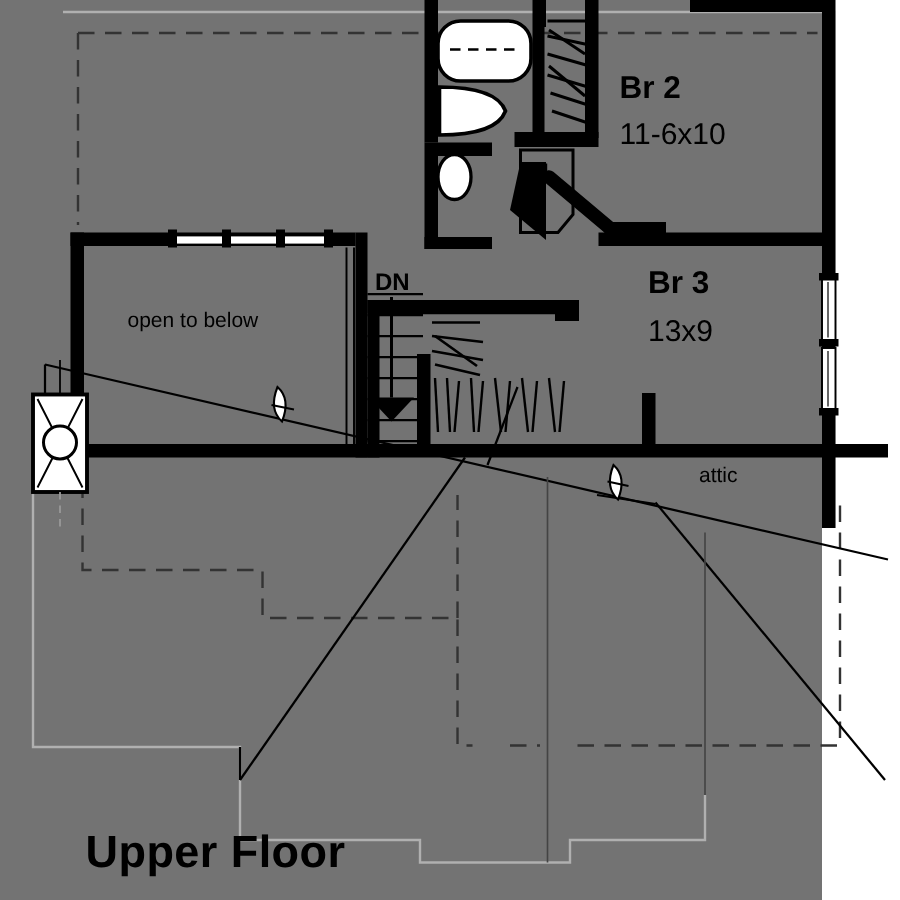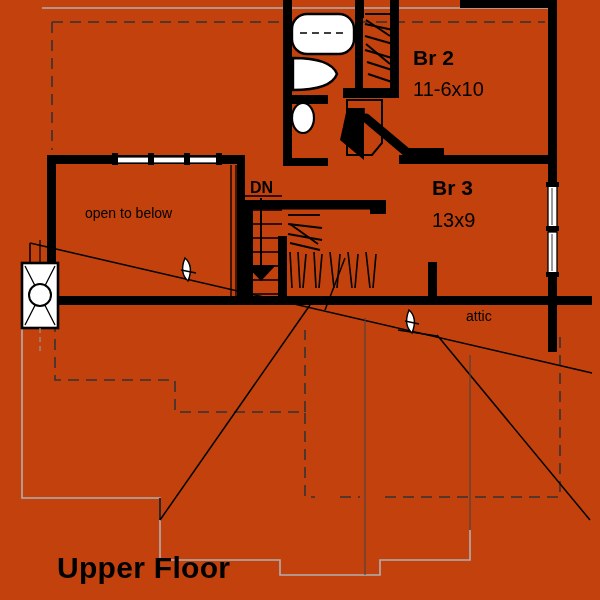--- a/index.html
+++ b/index.html
@@ -1,18 +1,18 @@
 <!DOCTYPE html>
 <html><head>
 <meta charset="utf-8">
 <style>
   html,body{margin:0;padding:0;background:#ffffff;}
   body{width:600px;height:600px;overflow:hidden;
        font-family:"Liberation Sans", sans-serif;}
-  #plan{position:relative;width:600px;height:600px;background:#c2410c;}
+  #plan{position:relative;width:548px;height:600px;background:#737373;}
   svg{display:block;}
   .lbl{fill:#000;font-family:"Liberation Sans", sans-serif;}
   .room-name{font-size:21px;font-weight:bold;}
   .room-dim{font-size:20px;font-weight:normal;}
   .small-lbl{font-size:14px;font-weight:normal;}
   .closet-lbl{font-size:16px;font-weight:normal;}
   .dn-lbl{font-size:16px;font-weight:bold;}
   .title{font-size:30px;font-weight:bold;letter-spacing:0.3px;}
 </style>
 </head>

